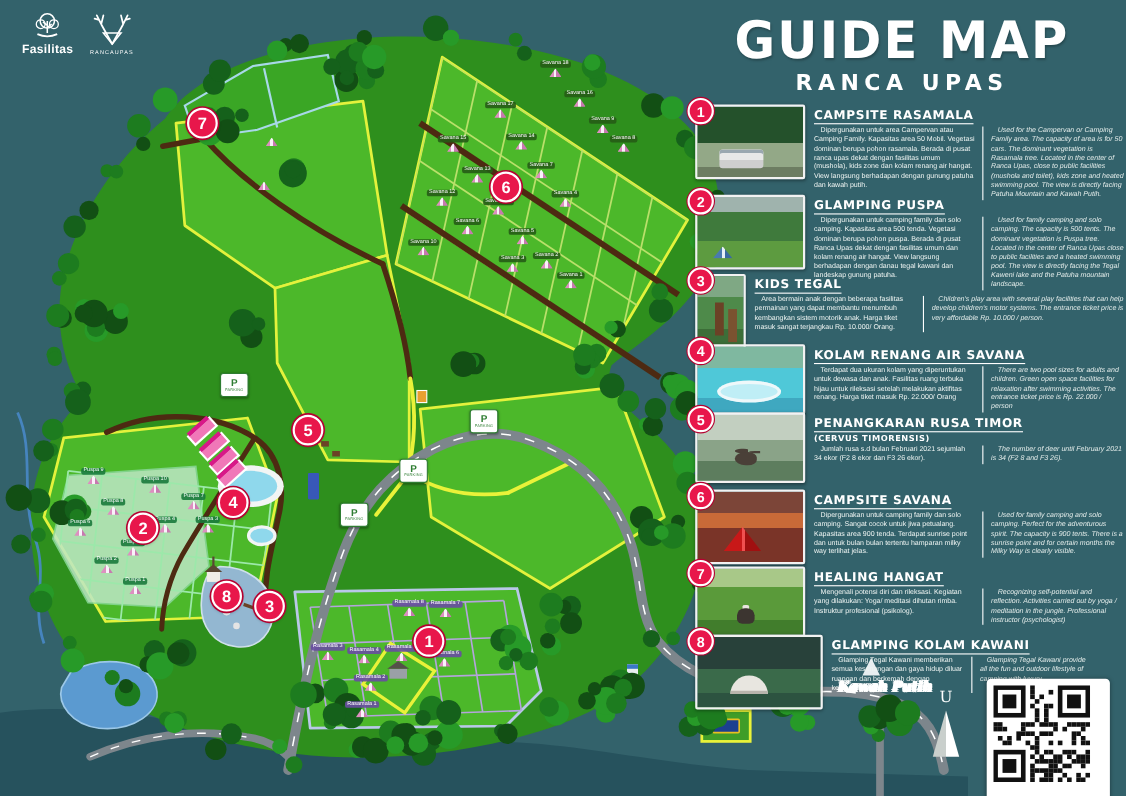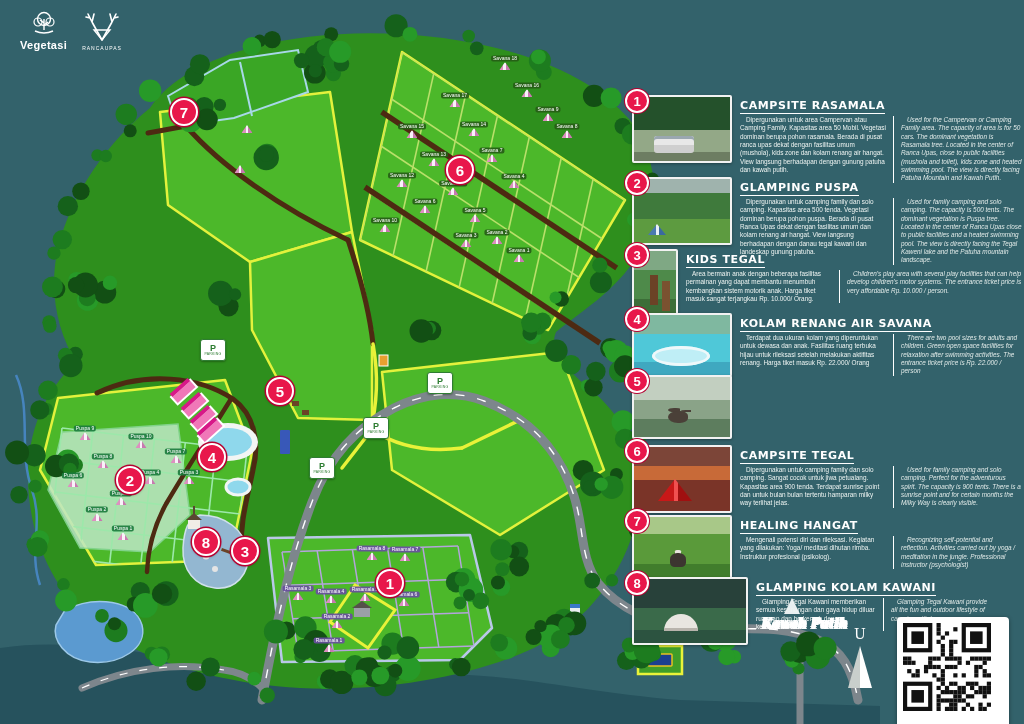--- a/index.html
+++ b/index.html
@@ -655,31 +655,35 @@
 
   <div class="logos">
     <div class="logo-perhutani">
       <svg width="30" height="28" viewBox="0 0 30 28">
         <circle cx="15" cy="9" r="6.5" fill="none" stroke="#fff" stroke-width="1.4"></circle>
         <circle cx="9" cy="12" r="4" fill="none" stroke="#fff" stroke-width="1.2"></circle>
         <circle cx="21" cy="12" r="4" fill="none" stroke="#fff" stroke-width="1.2"></circle>
         <path d="M15,9 L15,20 M15,13 L11,10 M15,15 L19,12" stroke="#fff" stroke-width="1.4" fill="none"></path>
         <path d="M6,21 Q15,25 24,21" stroke="#fff" stroke-width="1.6" fill="none"></path>
       </svg>
-      <span class="nm">Vegetasi</span>
+      <span class="nm">Fasilitas</span>
     </div>
     <div class="logo-ranca">
       <svg width="42" height="34" viewBox="0 0 42 34">
         <path d="M21,30 L11,12 M11,12 L7,4 M11,12 L13,4 M9,8 L5,7 M21,30 L31,12 M31,12 L35,4 M31,12 L29,4 M33,8 L37,7" stroke="#fff" stroke-width="1.6" fill="none" stroke-linecap="round"></path>
         <path d="M13,20 L29,20 L21,30 Z" fill="none" stroke="#fff" stroke-width="1.4"></path>
       </svg>
       <span class="nm">RANCAUPAS</span>
     </div>
   </div>
 
+  <div class="title-block">
+    <div class="title-main">GUIDE MAP</div>
+    <div class="title-sub">RANCA UPAS</div>
+  </div>
 
   <div class="legend">
 
     <div class="lg-item r1">
       <div class="lg-photo p1" style="height:64px">
         <span class="lg-num">1</span>
         <span class="ph-shape s1"></span>
       </div>
       <div class="lg-body">
         <div class="lg-title">CAMPSITE RASAMALA</div>
@@ -730,29 +734,37 @@
           <p class="lg-en">There are two pool sizes for adults and children. Green open space facilities for relaxation after swimming activities. The entrance ticket price is Rp. 22.000 / person</p>
         </div>
       </div>
     </div>
 
     <div class="lg-item r5">
       <div class="lg-photo p5">
         <span class="lg-num">5</span>
         <span class="ph-shape s5"></span>
       </div>
+      <div class="lg-body">
+        <div class="lg-title">PENANGKARAN RUSA TIMOR</div>
+        <div class="lg-sub">(CERVUS TIMORENSIS)</div>
+        <div class="lg-cols">
+          <p class="lg-id">Jumlah rusa s.d bulan Februari 2021 sejumlah 34 ekor (F2 8 ekor dan F3 26 ekor).</p>
+          <p class="lg-en">The number of deer until February 2021 is 34 (F2 8 and F3 26).</p>
+        </div>
+      </div>
     </div>
 
     <div class="lg-item r6">
       <div class="lg-photo p6" style="height:64px">
         <span class="lg-num">6</span>
         <span class="ph-shape s6"></span>
       </div>
       <div class="lg-body">
-        <div class="lg-title">CAMPSITE TEGAL</div>
+        <div class="lg-title">CAMPSITE SAVANA</div>
         <div class="lg-cols">
           <p class="lg-id">Dipergunakan untuk camping family dan solo camping. Sangat cocok untuk jiwa petualang. Kapasitas area 900 tenda. Terdapat sunrise point dan untuk bulan bulan tertentu hamparan milky way terlihat jelas.</p>
           <p class="lg-en">Used for family camping and solo camping. Perfect for the adventurous spirit. The capacity is 900 tents. There is a sunrise point and for certain months the Milky Way is clearly visible.</p>
         </div>
       </div>
     </div>
 
     <div class="lg-item r7">
       <div class="lg-photo p7">
         <span class="lg-num">7</span>

